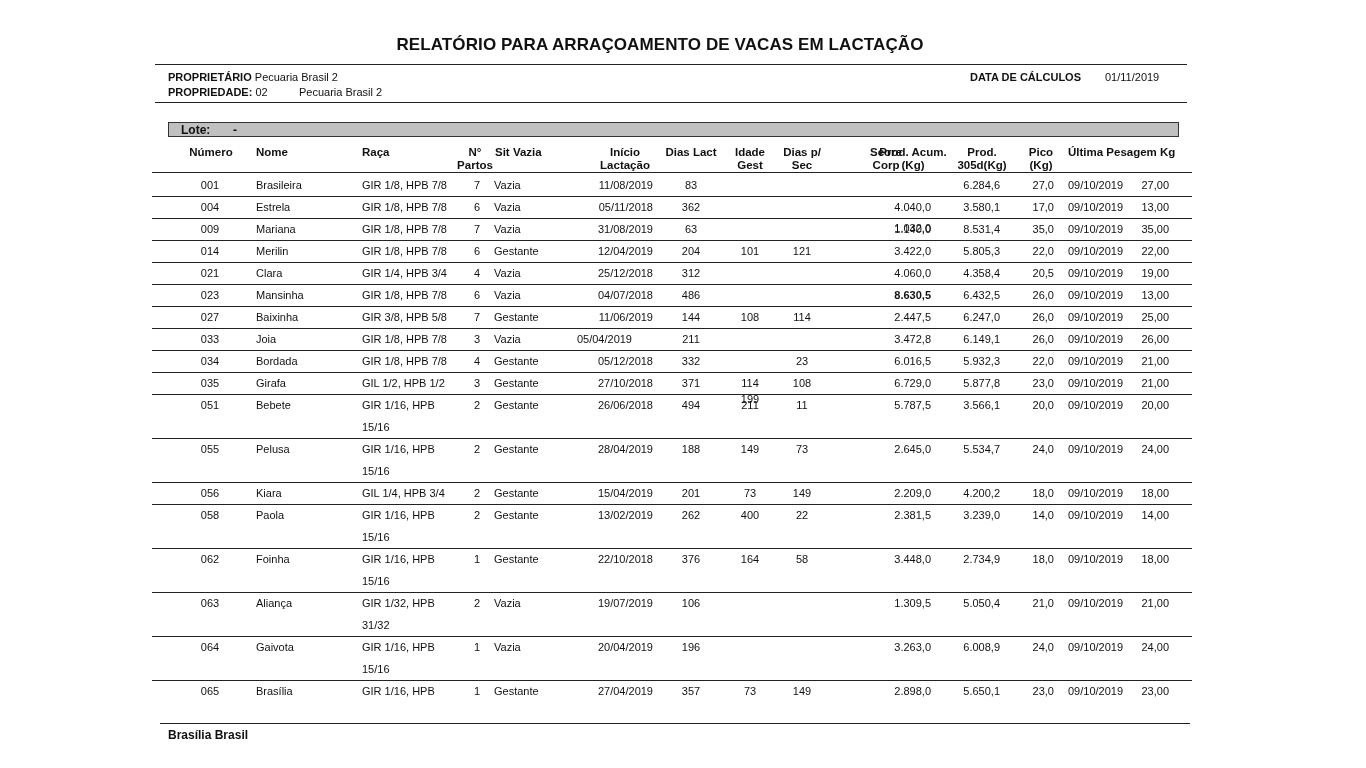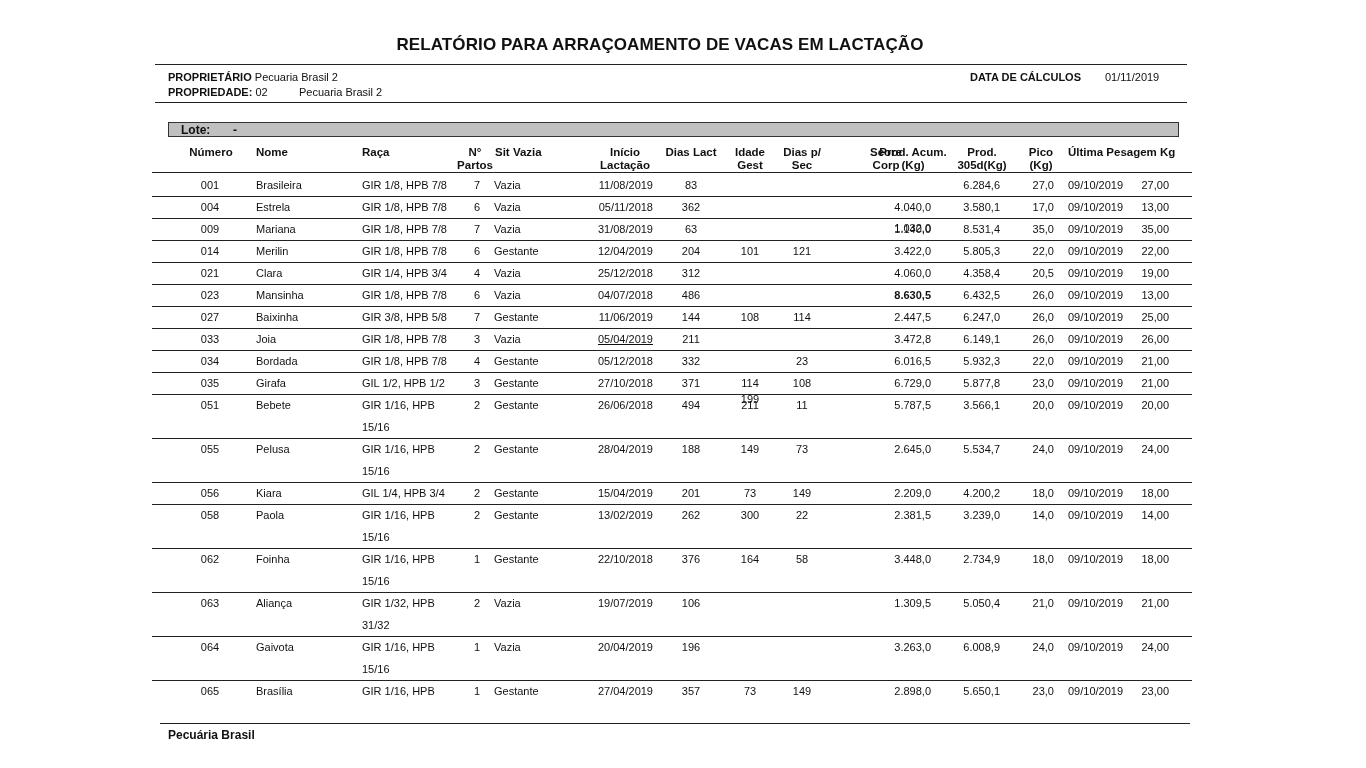--- a/index.html
+++ b/index.html
@@ -224,21 +224,21 @@
       <div class="cell" style="left: 1068px; top: 311px; width: 60px;">09/10/2019</div>
       <div class="cell r" style="left: 1134px; top: 311px; width: 35px;">25,00</div>
       <div class="hr" style="left: 152px; top: 328px; width: 1040px;"></div>
     </div>
     <div>
       <div class="cell c" style="left: 190px; top: 333px; width: 40px;">033</div>
       <div class="cell" style="left: 256px; top: 333px; width: 100px;">Joia</div>
       <div class="cell" style="left: 362px; top: 333px; width: 95px;">GIR 1/8, HPB 7/8</div>
       <div class="cell c" style="left: 470px; top: 333px; width: 14px;">3</div>
       <div class="cell" style="left: 494px; top: 333px; width: 80px;">Vazia</div>
-      <div class="cell r" style="left: 585px; top: 333px; width: 68px; text-decoration: underline;">05/04/2019</div>
+      <div class="cell r" style="left: 564px; top: 333px; width: 68px;">05/04/2019</div>
       <div class="cell c" style="left: 676px; top: 333px; width: 30px;">211</div>
       <div class="cell c" style="left: 735px; top: 333px; width: 30px;"></div>
       <div class="cell c" style="left: 787px; top: 333px; width: 30px;"></div>
       <div class="cell c" style="left: 834px; top: 333px; width: 30px;"></div>
       <div class="cell r" style="left: 870px; top: 333px; width: 61px;">3.472,8</div>
       <div class="cell r" style="left: 940px; top: 333px; width: 60px;">6.149,1</div>
       <div class="cell r" style="left: 1020px; top: 333px; width: 34px;">26,0</div>
       <div class="cell" style="left: 1068px; top: 333px; width: 60px;">09/10/2019</div>
       <div class="cell r" style="left: 1134px; top: 333px; width: 35px;">26,00</div>
       <div class="hr" style="left: 152px; top: 350px; width: 1040px;"></div>
@@ -336,21 +336,21 @@
       <div class="hr" style="left: 152px; top: 504px; width: 1040px;"></div>
     </div>
     <div>
       <div class="cell c" style="left: 190px; top: 509px; width: 40px;">058</div>
       <div class="cell" style="left: 256px; top: 509px; width: 100px;">Paola</div>
       <div class="cell" style="left: 362px; top: 509px; width: 95px;">GIR 1/16, HPB</div>
       <div class="cell c" style="left: 470px; top: 509px; width: 14px;">2</div>
       <div class="cell" style="left: 494px; top: 509px; width: 80px;">Gestante</div>
       <div class="cell r" style="left: 585px; top: 509px; width: 68px;">13/02/2019</div>
       <div class="cell c" style="left: 676px; top: 509px; width: 30px;">262</div>
-      <div class="cell c" style="left: 735px; top: 509px; width: 30px;">300</div>
+      <div class="cell c" style="left: 735px; top: 509px; width: 30px;">400</div>
       <div class="cell c" style="left: 787px; top: 509px; width: 30px;">22</div>
       <div class="cell c" style="left: 834px; top: 509px; width: 30px;"></div>
       <div class="cell r" style="left: 870px; top: 509px; width: 61px;">2.381,5</div>
       <div class="cell r" style="left: 940px; top: 509px; width: 60px;">3.239,0</div>
       <div class="cell r" style="left: 1020px; top: 509px; width: 34px;">14,0</div>
       <div class="cell" style="left: 1068px; top: 509px; width: 60px;">09/10/2019</div>
       <div class="cell r" style="left: 1134px; top: 509px; width: 35px;">14,00</div>
       <div class="cell" style="left: 362px; top: 531px;">15/16</div>
       <div class="hr" style="left: 152px; top: 548px; width: 1040px;"></div>
     </div>
@@ -424,13 +424,13 @@
       <div class="cell c" style="left: 834px; top: 685px; width: 30px;"></div>
       <div class="cell r" style="left: 870px; top: 685px; width: 61px;">2.898,0</div>
       <div class="cell r" style="left: 940px; top: 685px; width: 60px;">5.650,1</div>
       <div class="cell r" style="left: 1020px; top: 685px; width: 34px;">23,0</div>
       <div class="cell" style="left: 1068px; top: 685px; width: 60px;">09/10/2019</div>
       <div class="cell r" style="left: 1134px; top: 685px; width: 35px;">23,00</div>
     </div>
   </div>
 
 <div class="hr" style="left:160px; top:723px; width:1030px;"></div>
-<div class="footer">Pecuária Brasil</div>
+<div class="footer">Brasília Brasil</div>
 
 </body></html>

